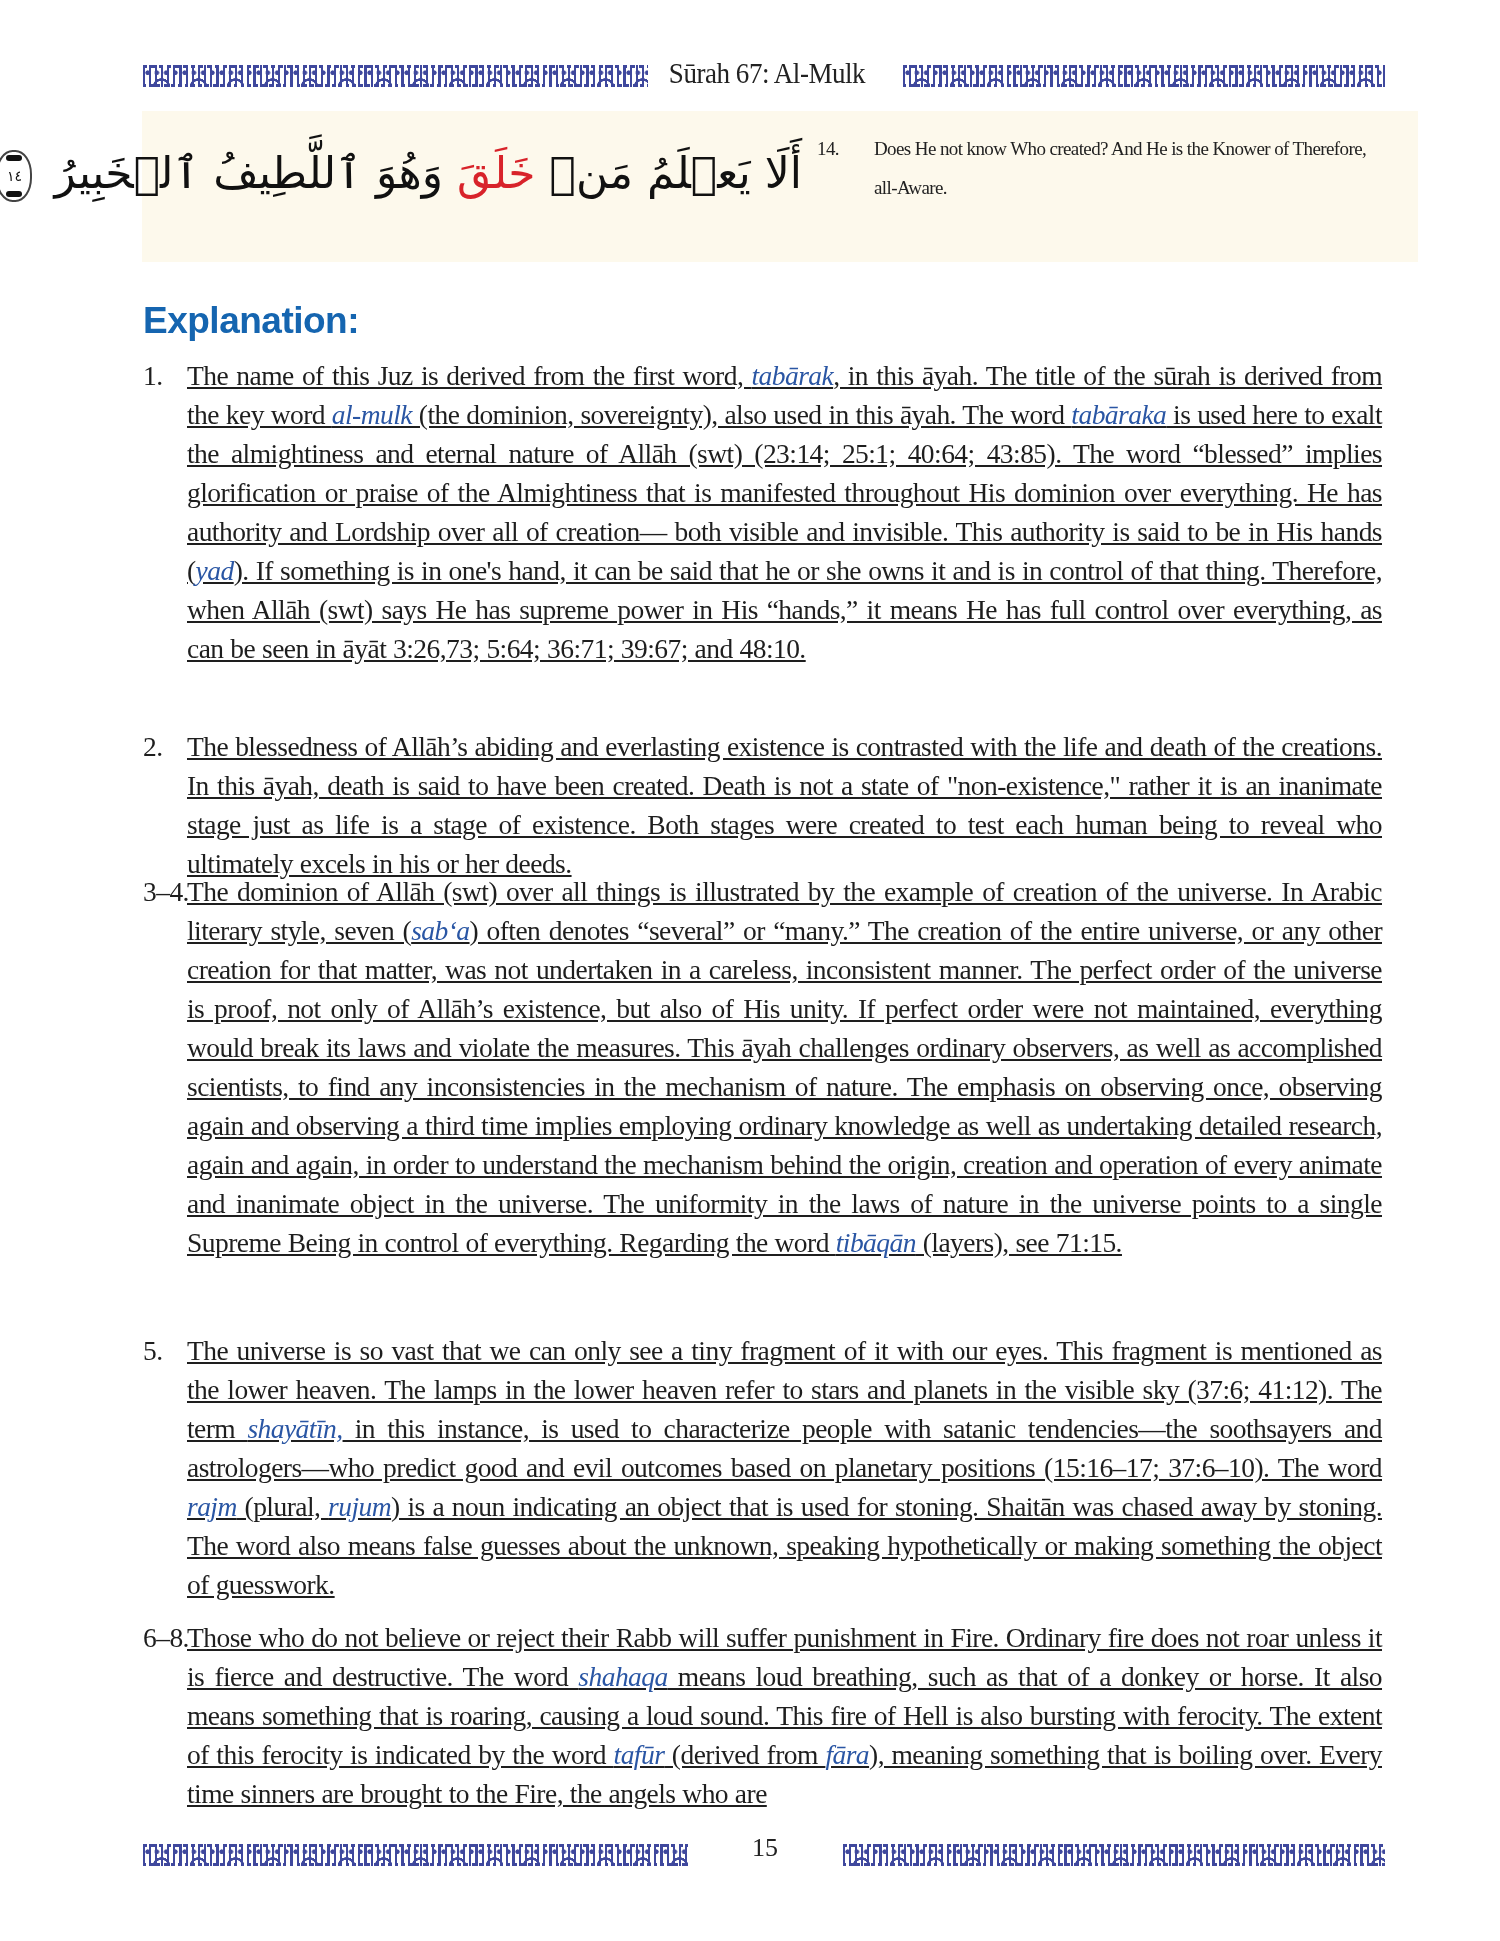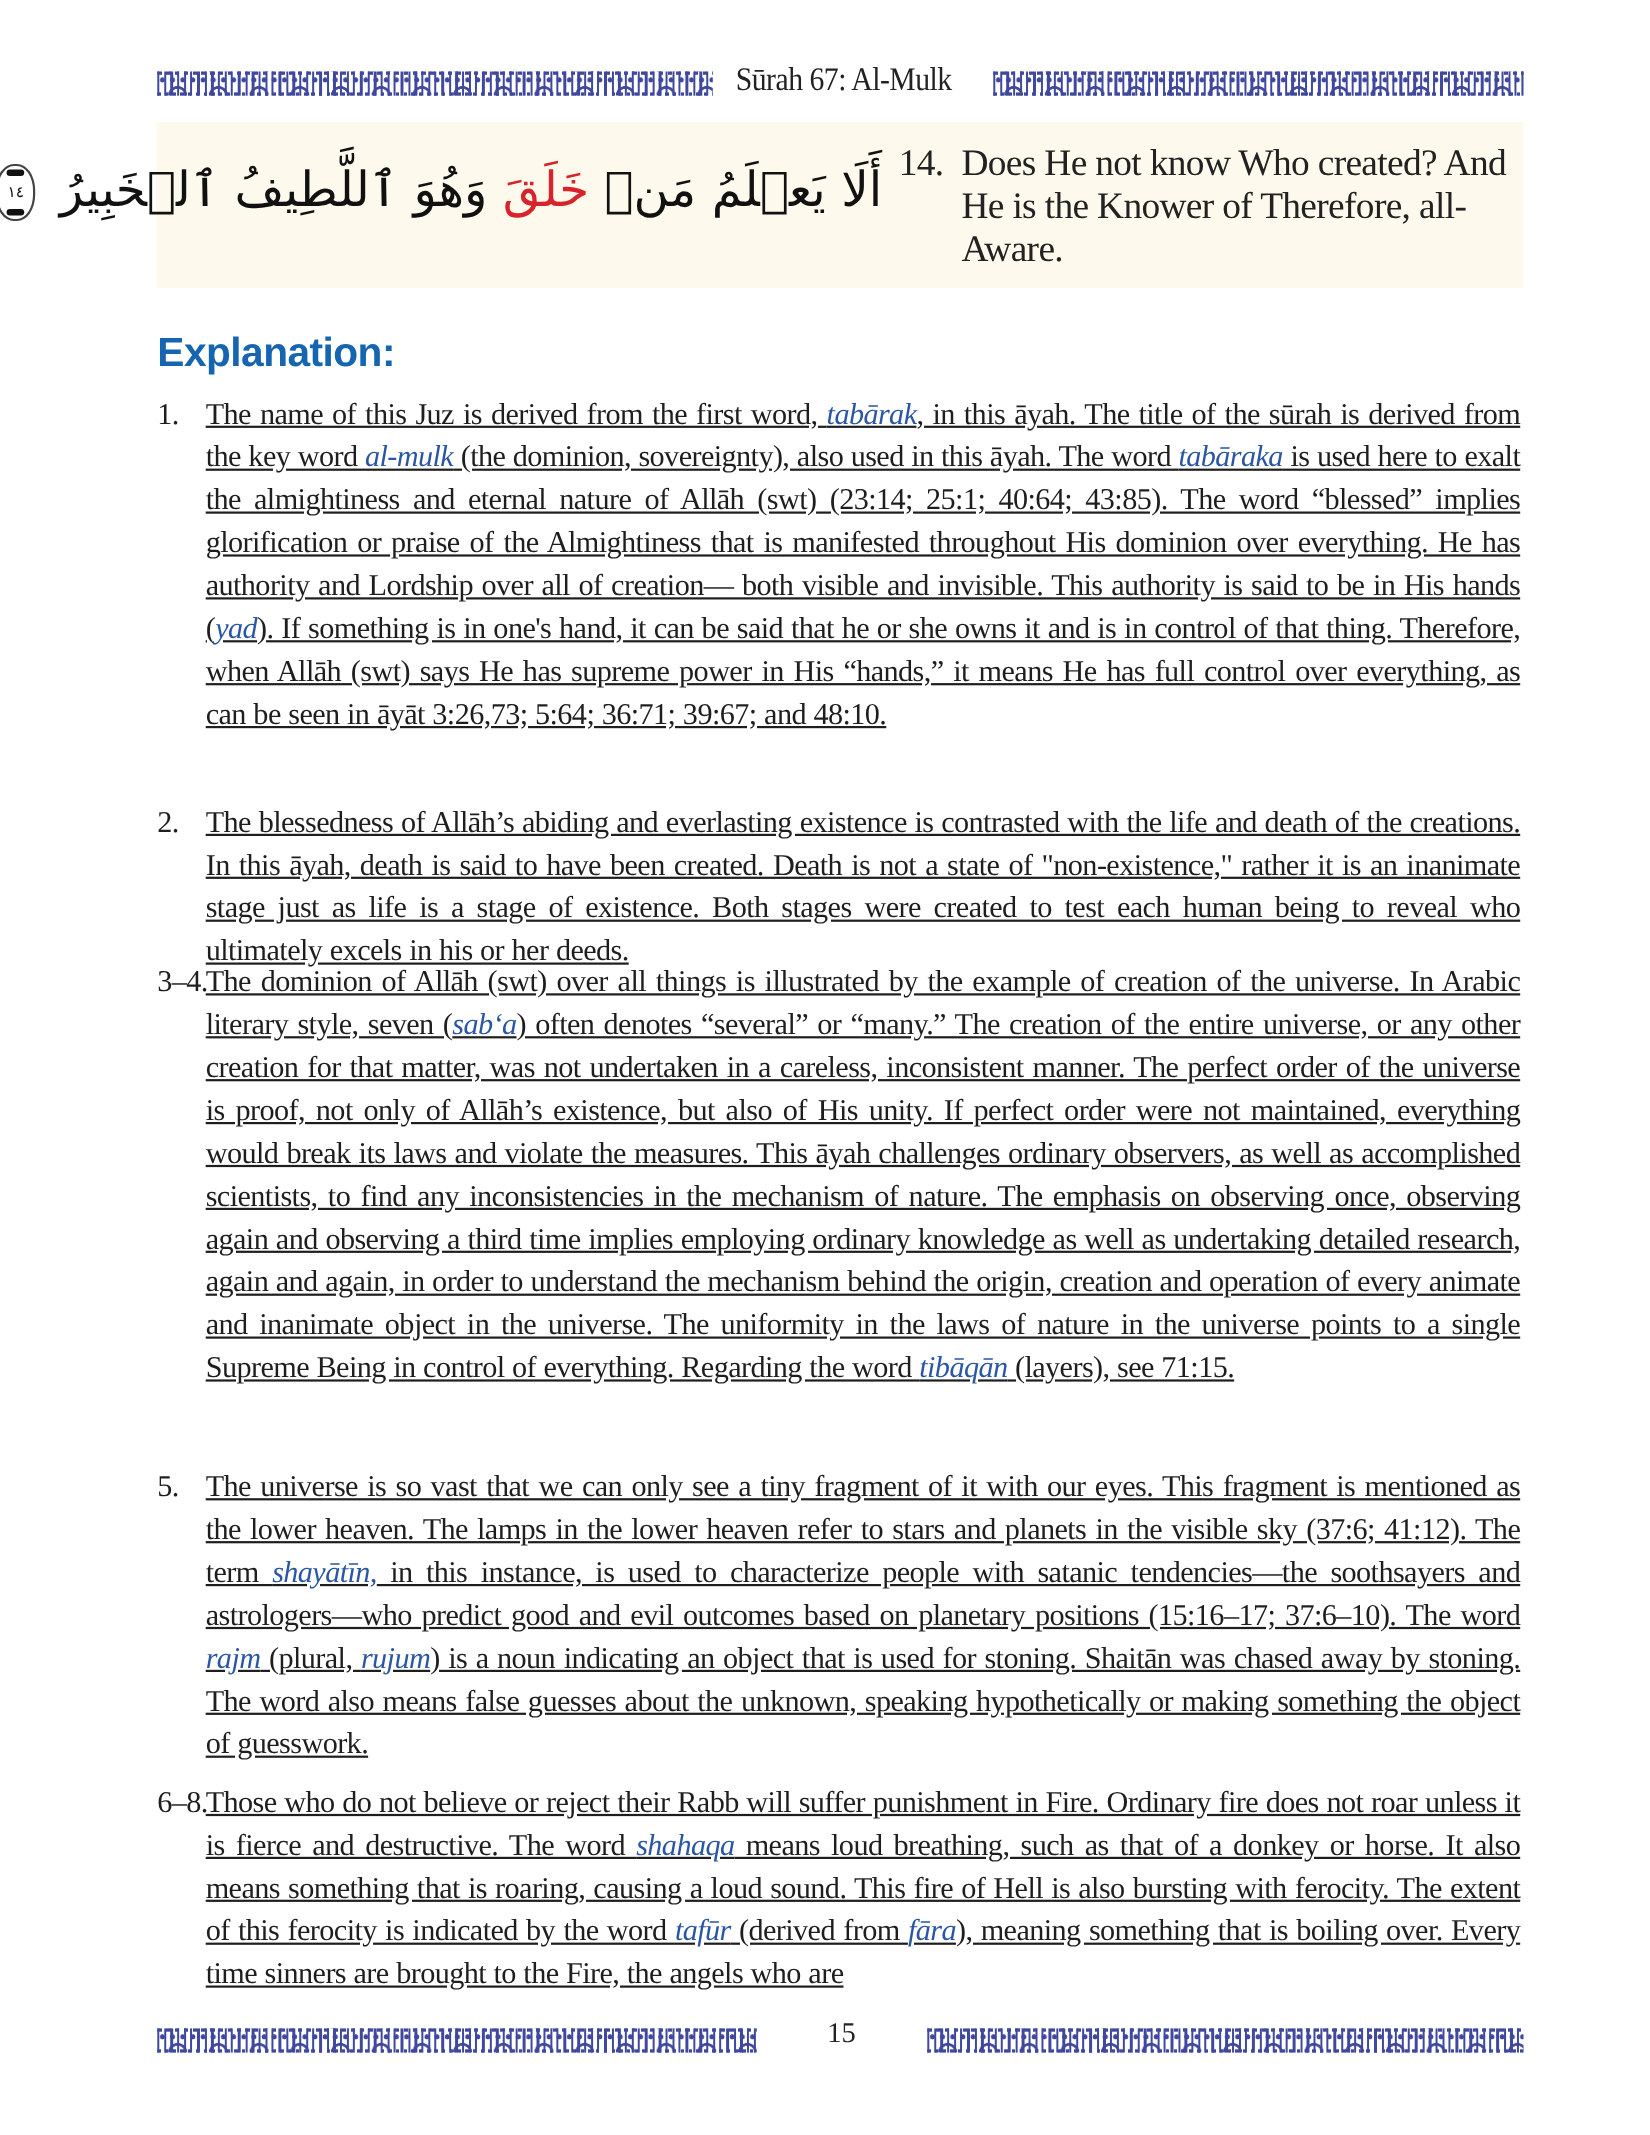--- a/index.html
+++ b/index.html
@@ -28,32 +28,32 @@
   #top-orn-left  { left:143px; top:65px; width:505px; }
   #top-orn-right { left:903px; top:65px; width:482px; }
   #bot-orn-left  { left:143px; top:1844px; width:545px; }
   #bot-orn-right { left:843px; top:1844px; width:542px; }
 
   #running-title { position:absolute; left:652px; top:56px; width:230px; text-align:center;
                    font-size:30px; letter-spacing:-0.5px; color:#222; transform:scaleX(0.9); transform-origin:center; }
   #page-number { position:absolute; left:730px; top:1833px; width:70px; text-align:center;
                  font-size:26px; color:#222; }
 
-  #verse-box { position:absolute; left:142px; top:111px; width:1243px; height:151px; background:#fdf9ec; }
+  #verse-box { position:absolute; left:142px; top:111px; width:1243px; height:151px; background:#fdf9ec;padding-left:33px; }
   #arabic { position:absolute; left:60px; top:22px; width:600px; direction:rtl; text-align:right;
             font-family:"DejaVu Sans", sans-serif; font-size:44px; line-height:80px; color:#111; white-space:nowrap; }
   #arabic .red { color:#d8232a; }
   #ayah-marker { display:inline-block; width:36px; height:52px; vertical-align:middle; margin-right:8px;
                  border:2px solid #444; border-radius:46%; position:relative; box-sizing:border-box;
                  font-size:14px; line-height:48px; text-align:center; font-family:"DejaVu Sans", sans-serif; direction:ltr; }
   #ayah-marker::before, #ayah-marker::after { content:""; position:absolute; left:8px; width:16px; height:6px;
                  background:#111; border-radius:3px; }
   #ayah-marker::before { top:3px; }
   #ayah-marker::after { bottom:3px; }
-  #translation { position:absolute; left:675px; top:18px; width:560px; font-size:34px; line-height:39px; color:#222;
+  #translation { position:absolute; left:675px; top:18px; width:560px; font-size:19px; line-height:39px; color:#222;
                  letter-spacing:-0.6px; }
   #translation .num { position:absolute; left:0; top:0; }
   #translation .txt { display:block; padding-left:57px; }
 
   #explanation-heading { position:absolute; left:143px; top:300px; font-family:"Liberation Sans", sans-serif;
                          font-weight:bold; font-size:37px; color:#1565b0; letter-spacing:-0.5px; }
 
   .para { position:absolute; left:143px; width:1239px; font-size:27.5px; line-height:39px; text-align:justify;
           letter-spacing:-0.55px; word-spacing:0.5px; color:#1e1e1e; }
   .para .lbl { position:absolute; left:0; top:0; }

